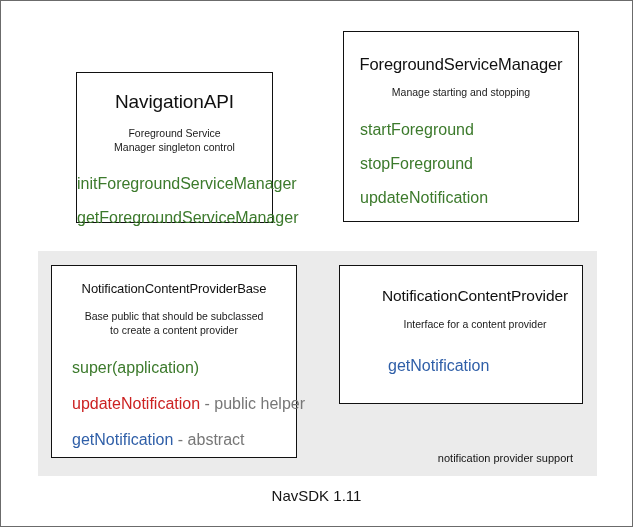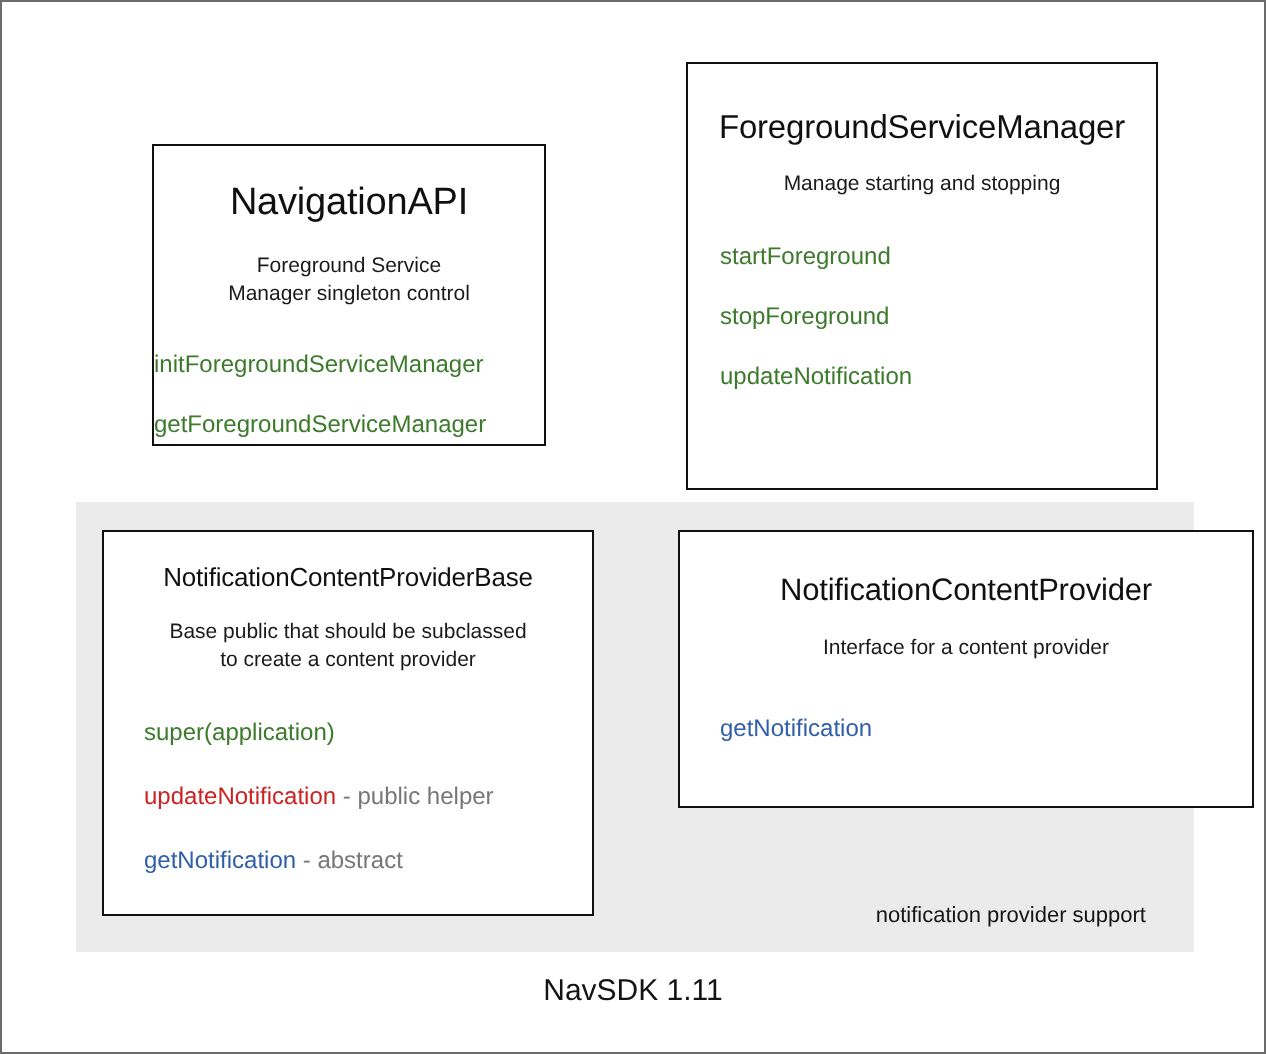--- a/index.html
+++ b/index.html
@@ -46,21 +46,21 @@
     font-size: 10.5px;
   }
 
   .cb-methods {
     margin-top: 0;
   }
 
   .method {
     line-height: 1.0;
     white-space: nowrap;
-    font-size: 12px;
+    font-size: 16px;
   }
   .method .mname { }
   .method .mnote { color: #777777; }
 
   .m-green  .mname { color: #3c7a2c; }
   .m-red    .mname { color: #cc2222; }
   .m-blue   .mname { color: #2f5fa8; }
 
   
   .panel {
@@ -87,42 +87,42 @@
   
   #box-navigation-api {
     left: 75px;  top: 71px;  width: 197px; height: 151px;
   }
   #box-navigation-api .cb-title { font-size: 19px; margin-top: 19px; }
   #box-navigation-api .cb-desc  { margin-top: 14px; }
   #box-navigation-api .cb-methods { margin-top: 21px; text-align: left; }
   #box-navigation-api .method { margin-bottom: 18px; }
 
   #box-foreground-service-manager {
-    left: 342px; top: 30px; width: 236px; height: 214px;
+    left: 342px; top: 30px; width: 236px; height: 191px;
   }
   #box-foreground-service-manager .cb-title { font-size: 16.5px; margin-top: 23px; }
   #box-foreground-service-manager .cb-desc  { margin-top: 13px; }
   #box-foreground-service-manager .cb-methods { margin-top: 22px; padding-left: 16px; }
   #box-foreground-service-manager .method { margin-bottom: 18px; }
 
   #panel-notification-support {
     left: 37px; top: 250px; width: 559px; height: 225px;
   }
   #label-notification-support { right: 24px; bottom: 12px; }
 
   #box-notification-content-provider-base {
     left: 50px; top: 264px; width: 246px; height: 193px;
   }
   #box-notification-content-provider-base .cb-title { font-size: 13px; margin-top: 16px; }
   #box-notification-content-provider-base .cb-desc  { margin-top: 14px; }
   #box-notification-content-provider-base .cb-methods { margin-top: 22px; padding-left: 20px; }
   #box-notification-content-provider-base .method { margin-bottom: 20px; }
 
   #box-notification-content-provider {
-    left: 338px; top: 264px; width: 288px; height: 139px;
+    left: 338px; top: 264px; width: 244px; height: 139px; padding-left: 28px;
   }
   #box-notification-content-provider .cb-title { font-size: 15.5px; margin-top: 21px; }
   #box-notification-content-provider .cb-desc  { margin-top: 14px; }
   #box-notification-content-provider .cb-methods { margin-top: 26px; padding-left: 20px; }
   #box-notification-content-provider .method { margin-bottom: 16px; }
 
   #footer-caption-navsdk {
     left: 0; right: 0; top: 486px;
   }
 </style>

